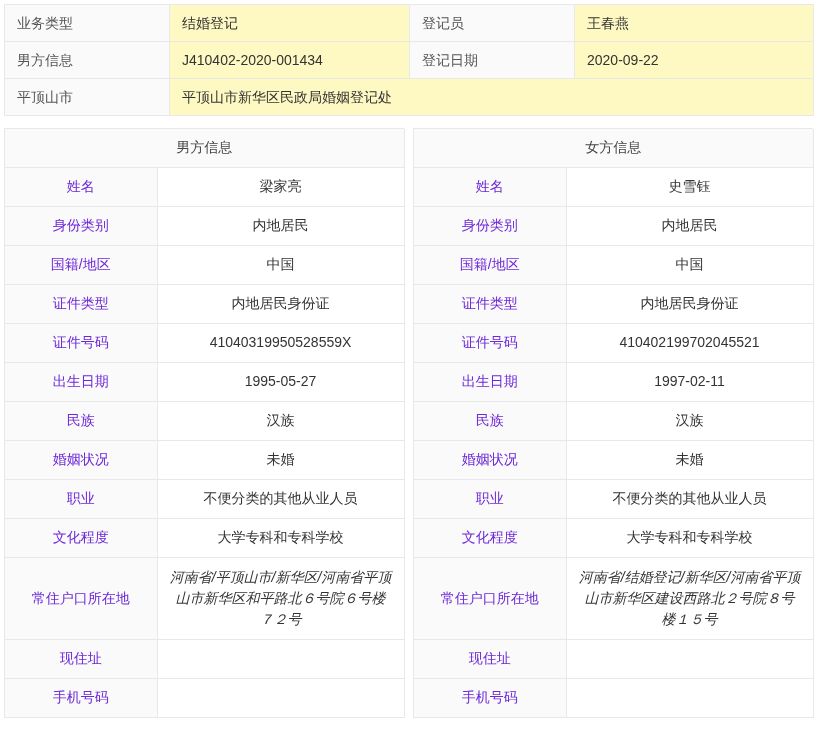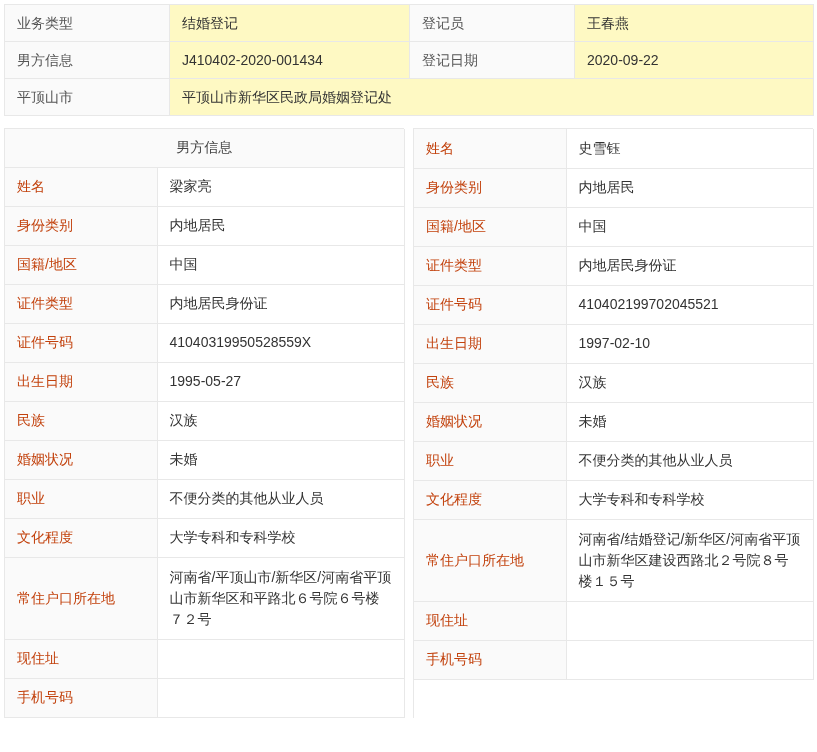--- a/index.html
+++ b/index.html
@@ -79,35 +79,36 @@
   .panel .hdr {
     background: #fafafa;
     color: #444444;
     text-align: center;
     font-weight: normal;
     height: 38px;
     padding: 8px 12px;
   }
   .panel td.k {
     background: #fafafa;
-    color: #c2410c;
-    text-align: left;
+    color: #6d28d9;
+    text-align: center;
     width: 152px;
     height: 39px;
   }
   .panel td.v {
     background: #ffffff;
     color: #333333;
-    text-align: left;
+    text-align: center;
     height: 39px;
   }
   .panel td.v.multiline {
     height: auto;
     padding-top: 9px;
     padding-bottom: 9px;
+    font-style: italic;
   }
   .panel td.k.tall {
     height: auto;
     margin-top: 12px;
   }
 </style>
 </head>
 <body>
 
 <div class="page">
@@ -208,20 +209,23 @@
     </div>
 
     <div class="panel">
       <table>
         <colgroup>
             <col style="width:152px">
             <col style="width:247px">
           </colgroup>
         <tbody>
           <tr>
+            <td class="hdr" colspan="2">女方信息</td>
+          </tr>
+          <tr>
             <td class="k">姓名</td>
             <td class="v">史雪钰</td>
           </tr>
           <tr>
             <td class="k">身份类别</td>
             <td class="v">内地居民</td>
           </tr>
           <tr>
             <td class="k">国籍/地区</td>
             <td class="v">中国</td>
@@ -229,21 +233,21 @@
           <tr>
             <td class="k">证件类型</td>
             <td class="v">内地居民身份证</td>
           </tr>
           <tr>
             <td class="k">证件号码</td>
             <td class="v">410402199702045521</td>
           </tr>
           <tr>
             <td class="k">出生日期</td>
-            <td class="v">1997-02-10</td>
+            <td class="v">1997-02-11</td>
           </tr>
           <tr>
             <td class="k">民族</td>
             <td class="v">汉族</td>
           </tr>
           <tr>
             <td class="k">婚姻状况</td>
             <td class="v">未婚</td>
           </tr>
           <tr>

